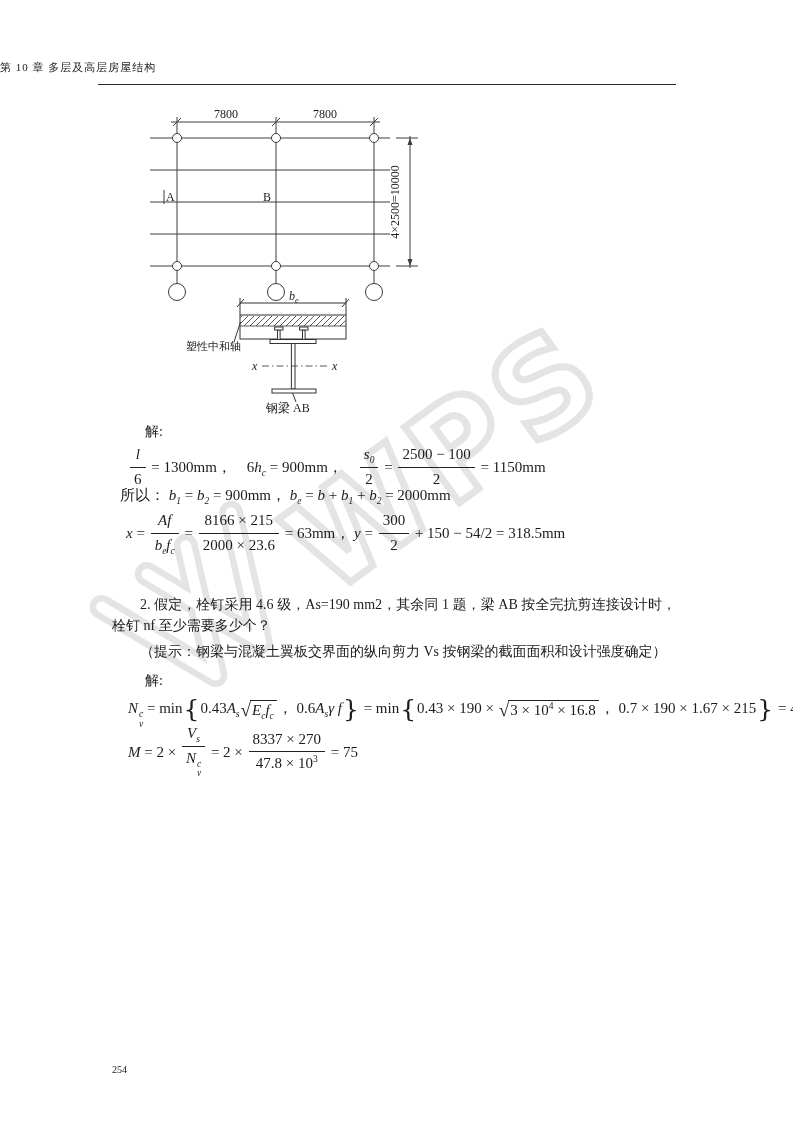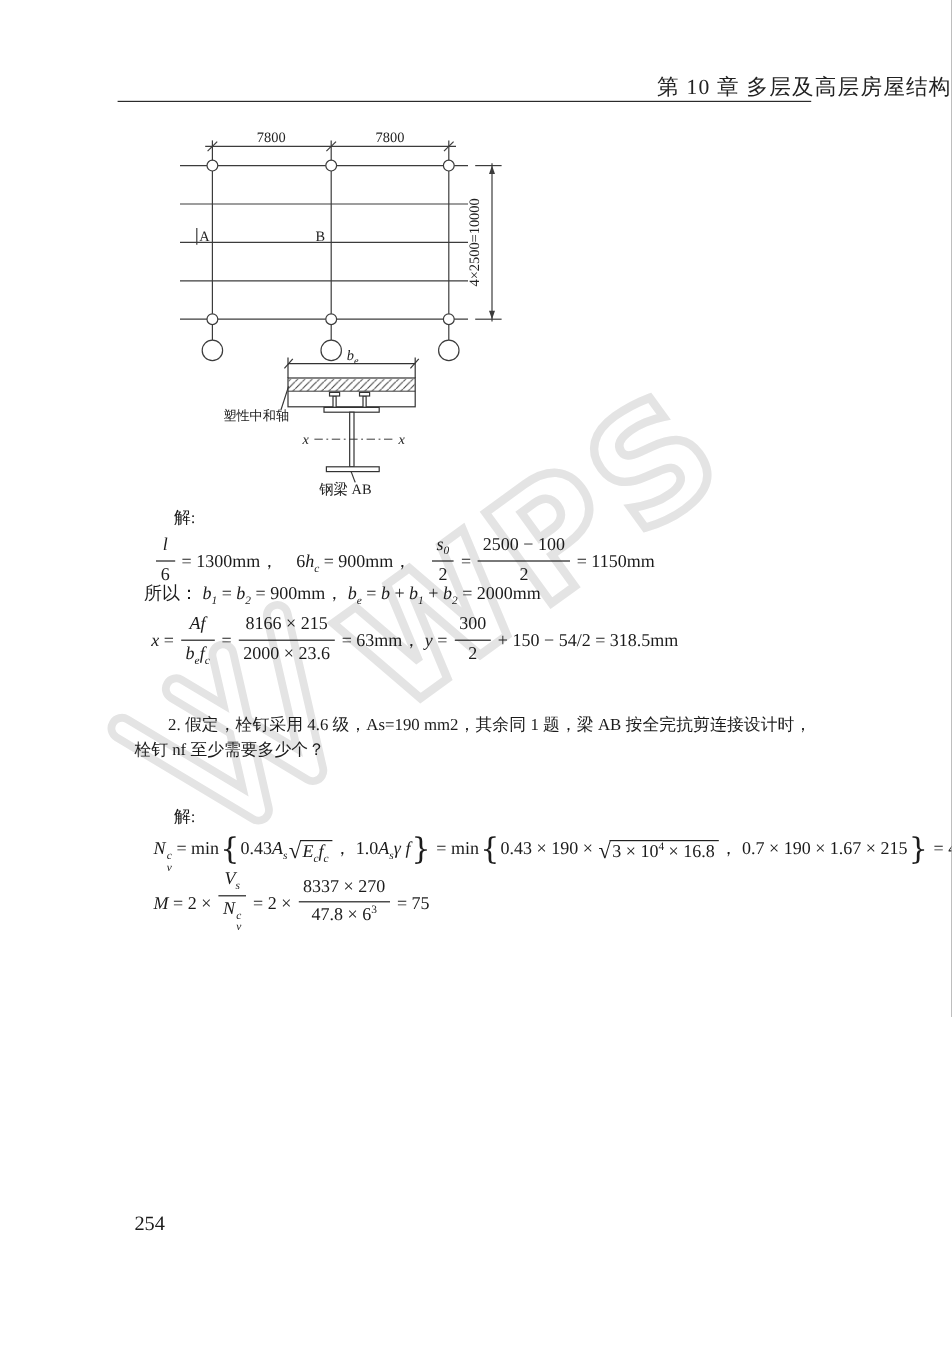--- a/index.html
+++ b/index.html
@@ -1,37 +1,37 @@
 <!DOCTYPE html>
 <html><head>
 <meta charset="utf-8">
 <style>
   html,body{margin:0;padding:0;background:#888;}
   #page{position:relative;width:793px;height:1122px;background:#ffffff;margin:0 auto;
         overflow:hidden;font-family:"Liberation Serif",serif;color:#1b1b1b;}
   .abs{position:absolute;}
   
-  .hdr{left:0;right:0;top:60px;text-align:right;font-size:18px;letter-spacing:1px;color:#222;z-index:1;}
+  .hdr{left:0;right:0;top:60px;text-align:left;font-size:11px;letter-spacing:1px;color:#222;z-index:1;}
   .hdr-rule{left:98px;top:84px;width:578px;height:1.2px;background:#2b2b2b;z-index:1;}
   
   .wm{left:0;top:0;z-index:0;pointer-events:none;}
   .wmo{fill:none;stroke:#e4e4e4;stroke-width:24;stroke-linecap:round;stroke-linejoin:round;}
   .wmi{fill:none;stroke:#ffffff;stroke-width:11;stroke-linecap:round;stroke-linejoin:round;}
   .wmt{fill:#ffffff;stroke:#e4e4e4;stroke-width:7;font-family:"DejaVu Sans",sans-serif;
        font-weight:bold;font-size:128px;letter-spacing:8px;}
   
   .fig{left:130px;top:95px;z-index:1;}
   .fig text{fill:#222;font-family:"Liberation Serif",serif;font-size:12px;}
   .fig .small{font-size:11px;}
   .fig .it{font-style:italic;}
   
   .para{left:112px;width:564px;font-size:14px;line-height:20.5px;text-align:justify;
         text-indent:2em;z-index:1;}
   .jie{font-size:14px;z-index:1;}
-  .pagenum{left:112px;top:1010px;font-size:17px;z-index:1;}
+  .pagenum{left:112px;top:1064px;font-size:10px;z-index:1;}
   
   .formula{position:absolute;white-space:nowrap;font-size:15px;color:#1b1b1b;z-index:1;line-height:1.3;}
   .formula .rm{font-style:normal;}
   .formula .it{font-style:italic;}
   .formula sub{font-size:9.5px;font-style:italic;line-height:0;}
   .formula sup{font-size:9.5px;line-height:0;}
   .frac{display:inline-flex;flex-direction:column;vertical-align:middle;text-align:center;
         margin:0 2px;position:relative;top:-2px;}
   .fnum{display:block;border-bottom:1.2px solid #222;padding:0 4px 2px;}
   .fden{display:block;padding:2px 4px 0;}
@@ -165,37 +165,38 @@
         <span class="fden"><span class="it">b</span><sub>e</sub><span class="it">f</span><sub>c</sub></span>
       </span><span class="rm"> = </span><span class="frac">
         <span class="fnum"><span class="rm">8166 × 215</span></span>
         <span class="fden"><span class="rm">2000 × 23.6</span></span>
       </span><span class="rm"> = 63mm， </span><span class="it">y</span><span class="rm"> = </span><span class="frac">
         <span class="fnum"><span class="rm">300</span></span>
         <span class="fden"><span class="rm">2</span></span>
       </span><span class="rm"> + 150 − 54/2 = 318.5mm</span></div>
 
   <div class="abs para" style="top:595px">2. 假定，栓钉采用 4.6 级，As=190 mm2，其余同 1 题，梁 AB 按全完抗剪连接设计时，栓钉 nf 至少需要多少个？</div>
+  <div class="abs para" style="top:642px">（提示：钢梁与混凝土翼板交界面的纵向剪力 Vs 按钢梁的截面面积和设计强度确定）</div>
   <div class="abs jie" style="left:145px;top:672px">解:</div>
 
   <div class="formula" style="left:128px;top:699px"><span class="it">N</span><span class="ss">
         <span class="ssup">c</span>
         <span class="ssub">v</span>
       </span><span class="rm"> = min</span><span class="bigb">{</span><span class="rm">0.43</span><span class="it">A</span><sub>s</sub><span class="sqrt">
         <span class="rad">√</span>
         <span class="radc"><span class="it">E</span><sub>c</sub><span class="it">f</span><sub>c</sub></span>
-      </span><span class="rm">，  1.0</span><span class="it">A</span><sub>s</sub><span class="it">γ f</span><span class="bigb">}</span><span class="rm"> = min</span><span class="bigb">{</span><span class="rm">0.43 × 190 × </span><span class="sqrt">
+      </span><span class="rm">，  0.6</span><span class="it">A</span><sub>s</sub><span class="it">γ f</span><span class="bigb">}</span><span class="rm"> = min</span><span class="bigb">{</span><span class="rm">0.43 × 190 × </span><span class="sqrt">
         <span class="rad">√</span>
         <span class="radc"><span class="rm">3 × 10</span><sup>4</sup><span class="rm"> × 16.8</span></span>
       </span><span class="rm">，  0.7 × 190 × 1.67 × 215</span><span class="bigb">}</span><span class="rm"> = 47.8kN</span></div>
   <div class="formula" style="left:128px;top:726px"><span class="it">M</span><span class="rm"> = 2 × </span><span class="frac">
         <span class="fnum"><span class="it">V</span><sub>s</sub></span>
         <span class="fden"><span class="it">N</span><span class="ss">
             <span class="ssup">c</span>
             <span class="ssub">v</span>
           </span></span>
       </span><span class="rm"> = 2 × </span><span class="frac">
         <span class="fnum"><span class="rm">8337 × 270</span></span>
-        <span class="fden"><span class="rm">47.8 × 6</span><sup>3</sup></span>
+        <span class="fden"><span class="rm">47.8 × 10</span><sup>3</sup></span>
       </span><span class="rm"> = 75</span></div>
 
   <div class="abs pagenum">254</div>
 </div>
 
 </body></html>

